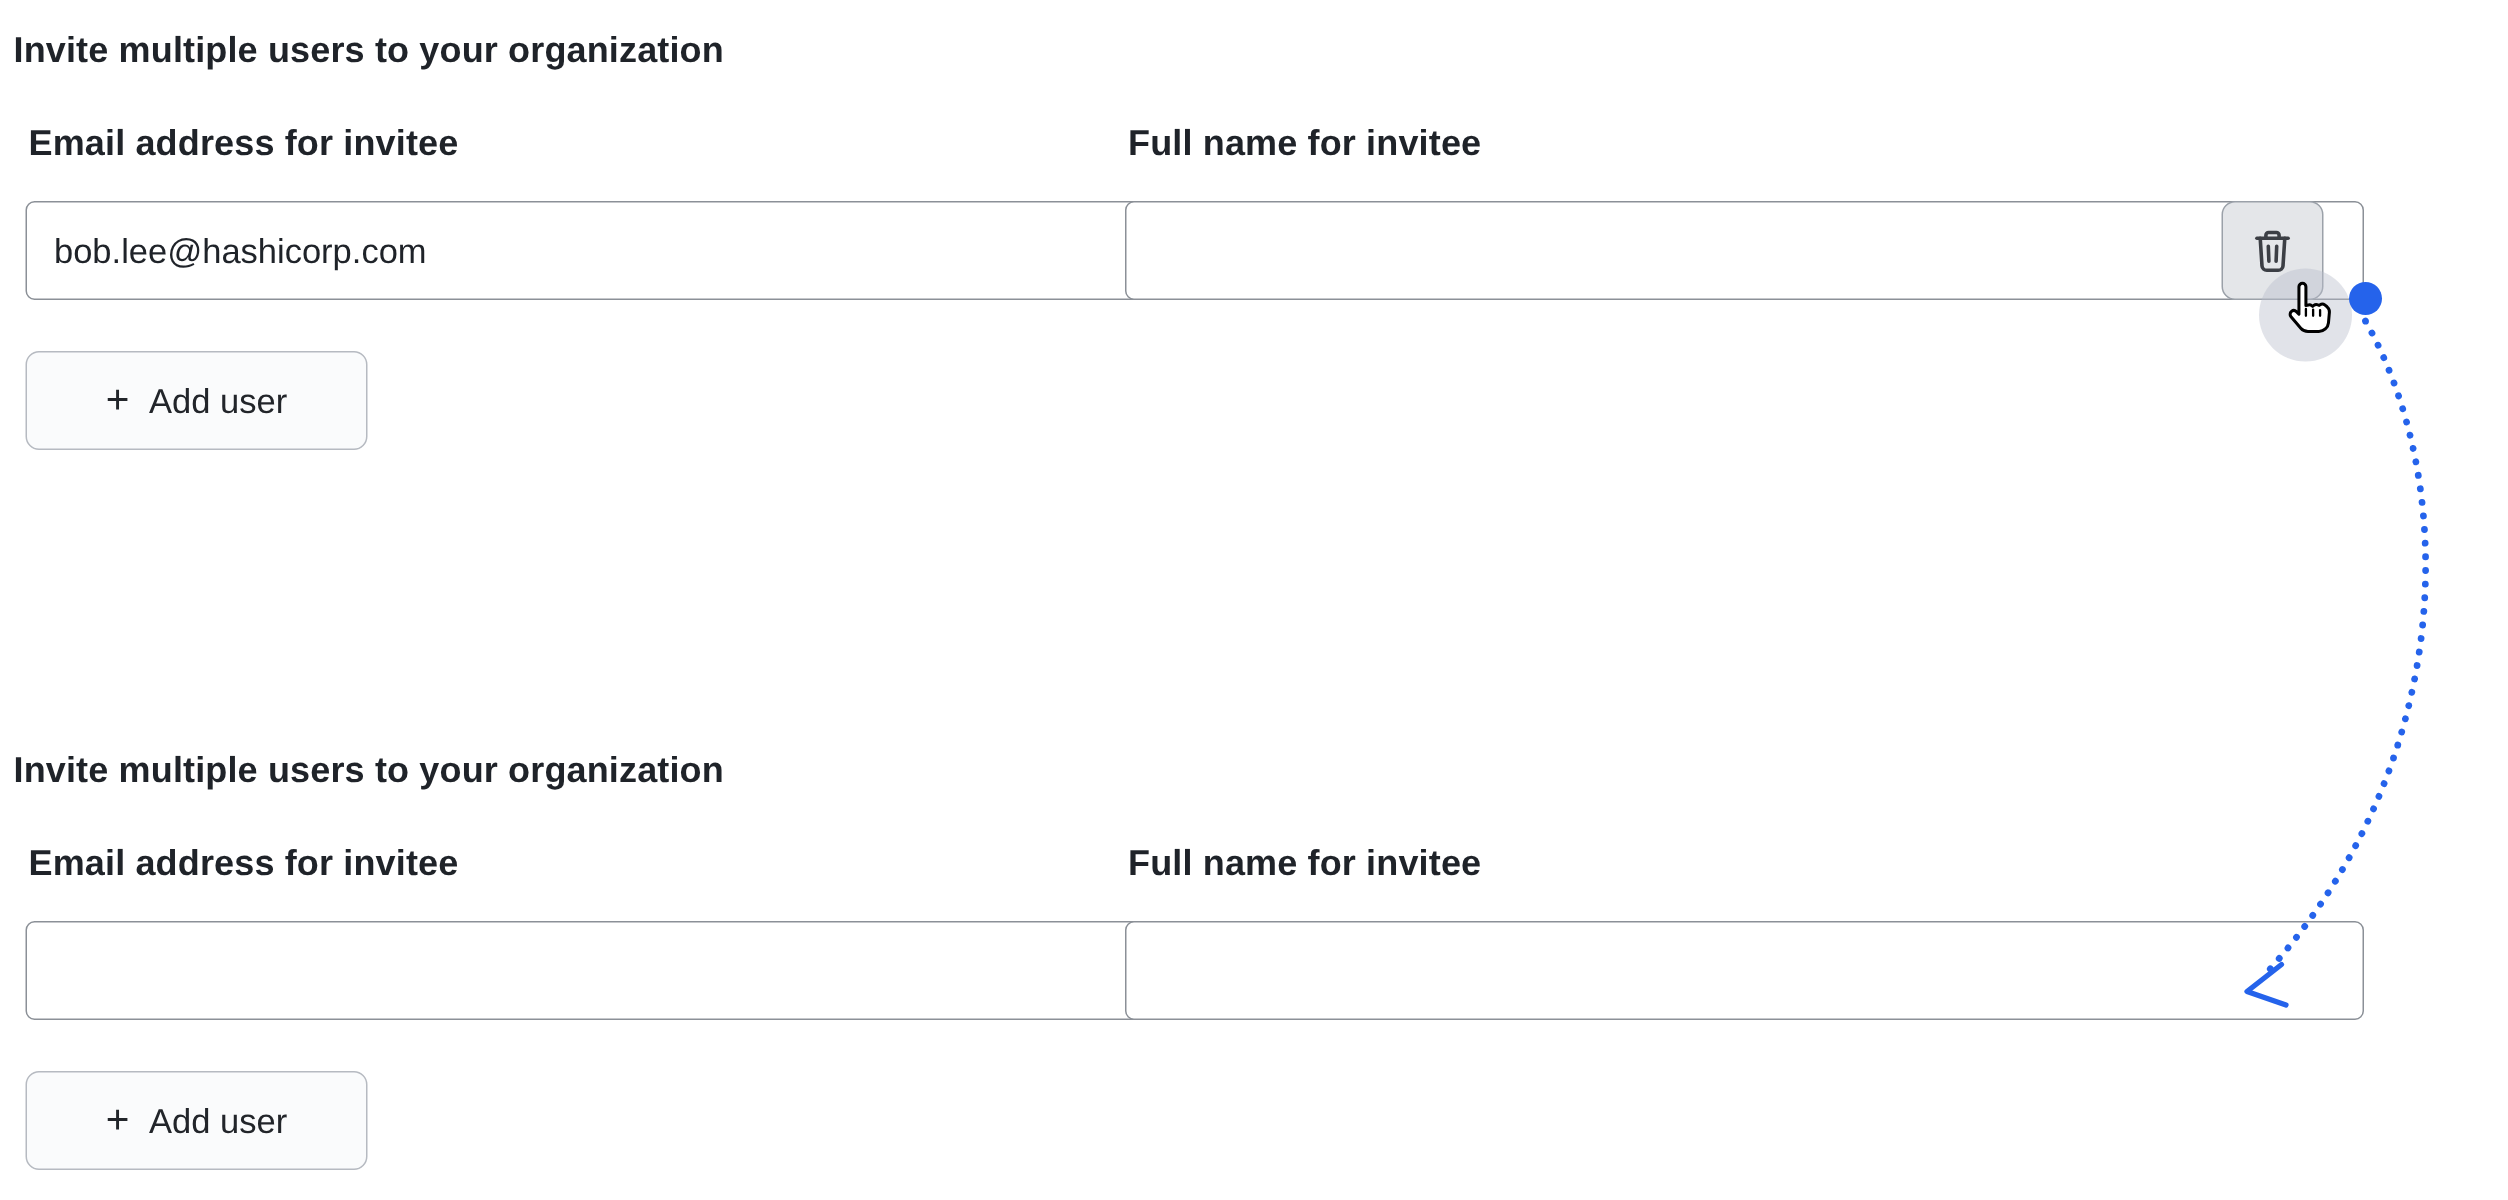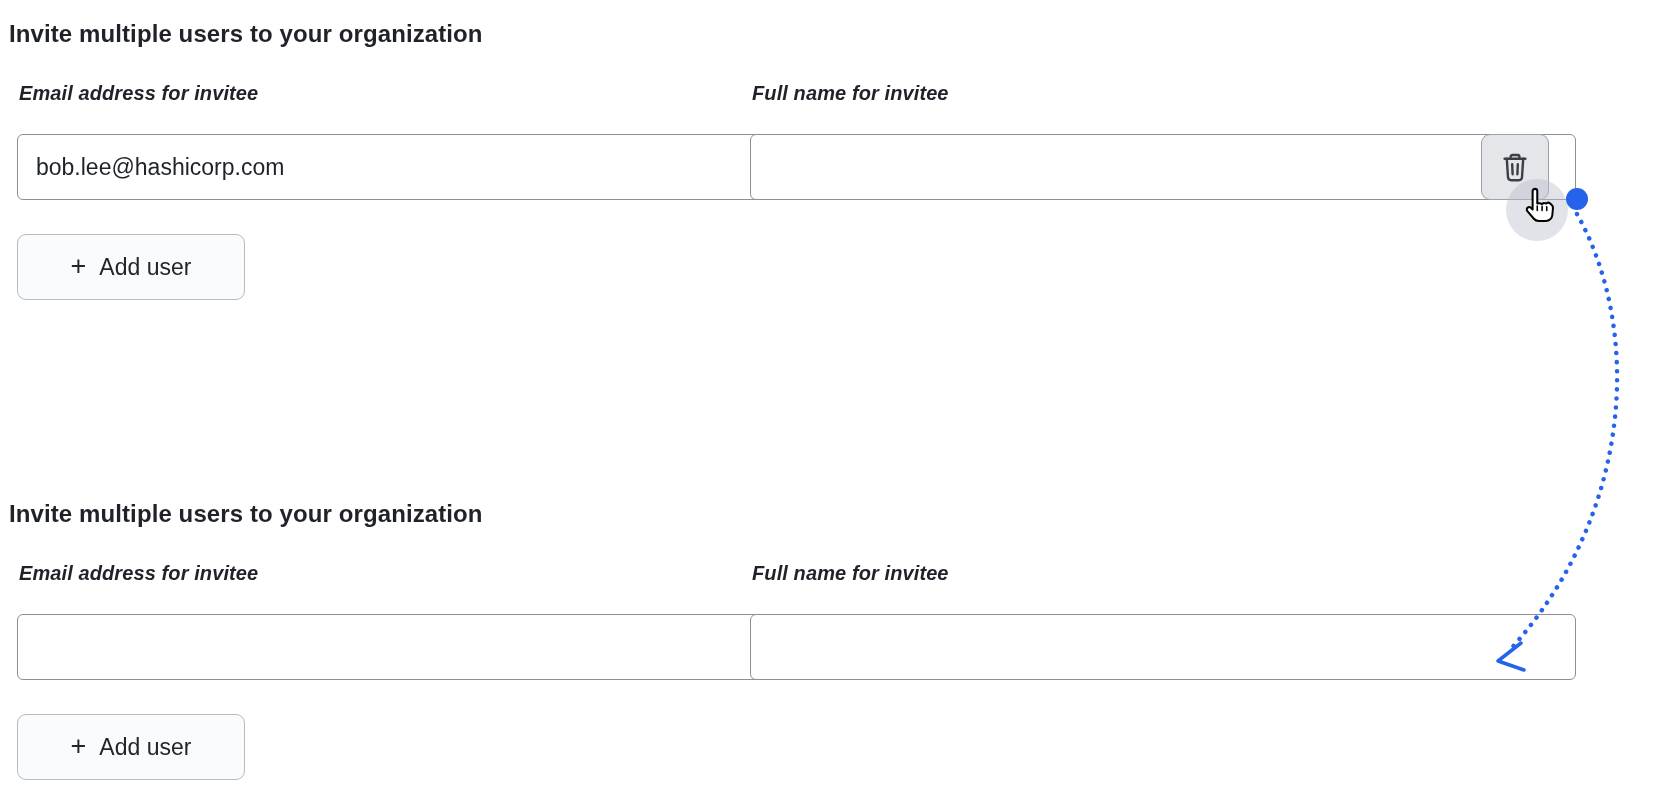--- a/index.html
+++ b/index.html
@@ -4,21 +4,21 @@
 <style>
   html,body{margin:0;padding:0;}
   body{
     width:1672px;height:800px;position:relative;overflow:hidden;
     background:#ffffff;color:#1f2329;
     font-family:"Liberation Sans",sans-serif;
   }
   .heading{position:absolute;left:9px;font-size:24px;font-weight:700;letter-spacing:.1px;}
   #heading-1{top:20px;}
   #heading-2{top:500px;}
-  .field-label{position:absolute;font-size:20px;font-weight:700;letter-spacing:.1px;font-style:italic;}
+  .field-label{position:absolute;font-size:24px;font-weight:700;letter-spacing:.1px;}
   #label-1-email{left:19px;top:82px;}
   #label-1-name{left:752px;top:82px;}
   #label-2-email{left:19px;top:562px;}
   #label-2-name{left:752px;top:562px;}
   .text-input{
     position:absolute;width:826px;height:66px;box-sizing:border-box;
     border:1px solid #8b9097;border-radius:6px;background:#fff;
     font-family:"Liberation Sans",sans-serif;font-size:23px;color:#1f2329;
     padding:0 18px;outline:none;
   }

